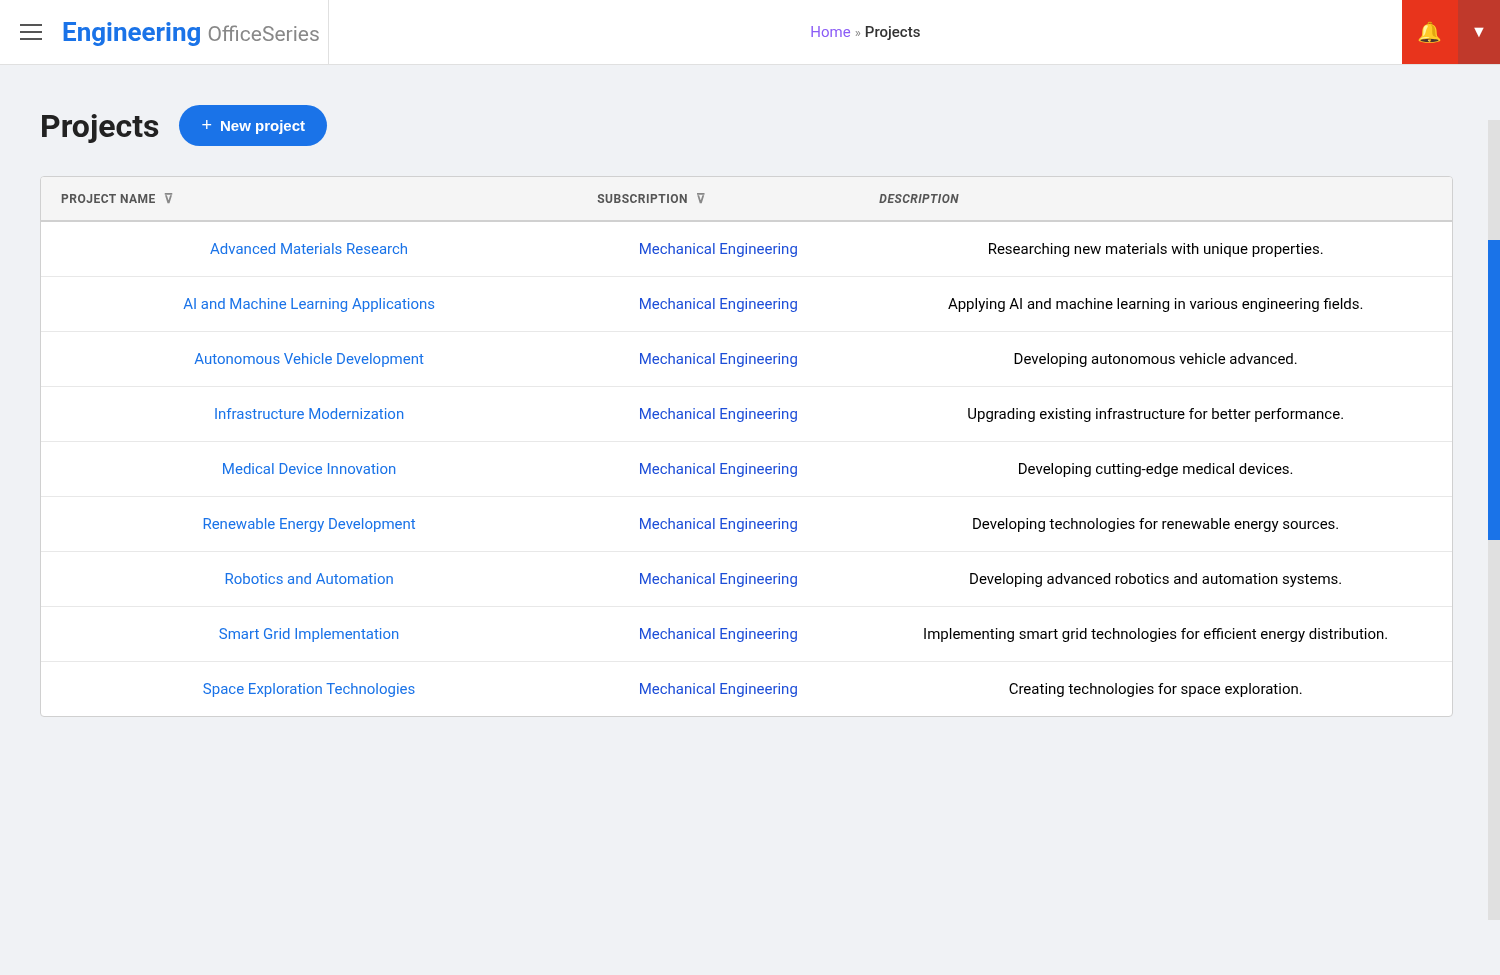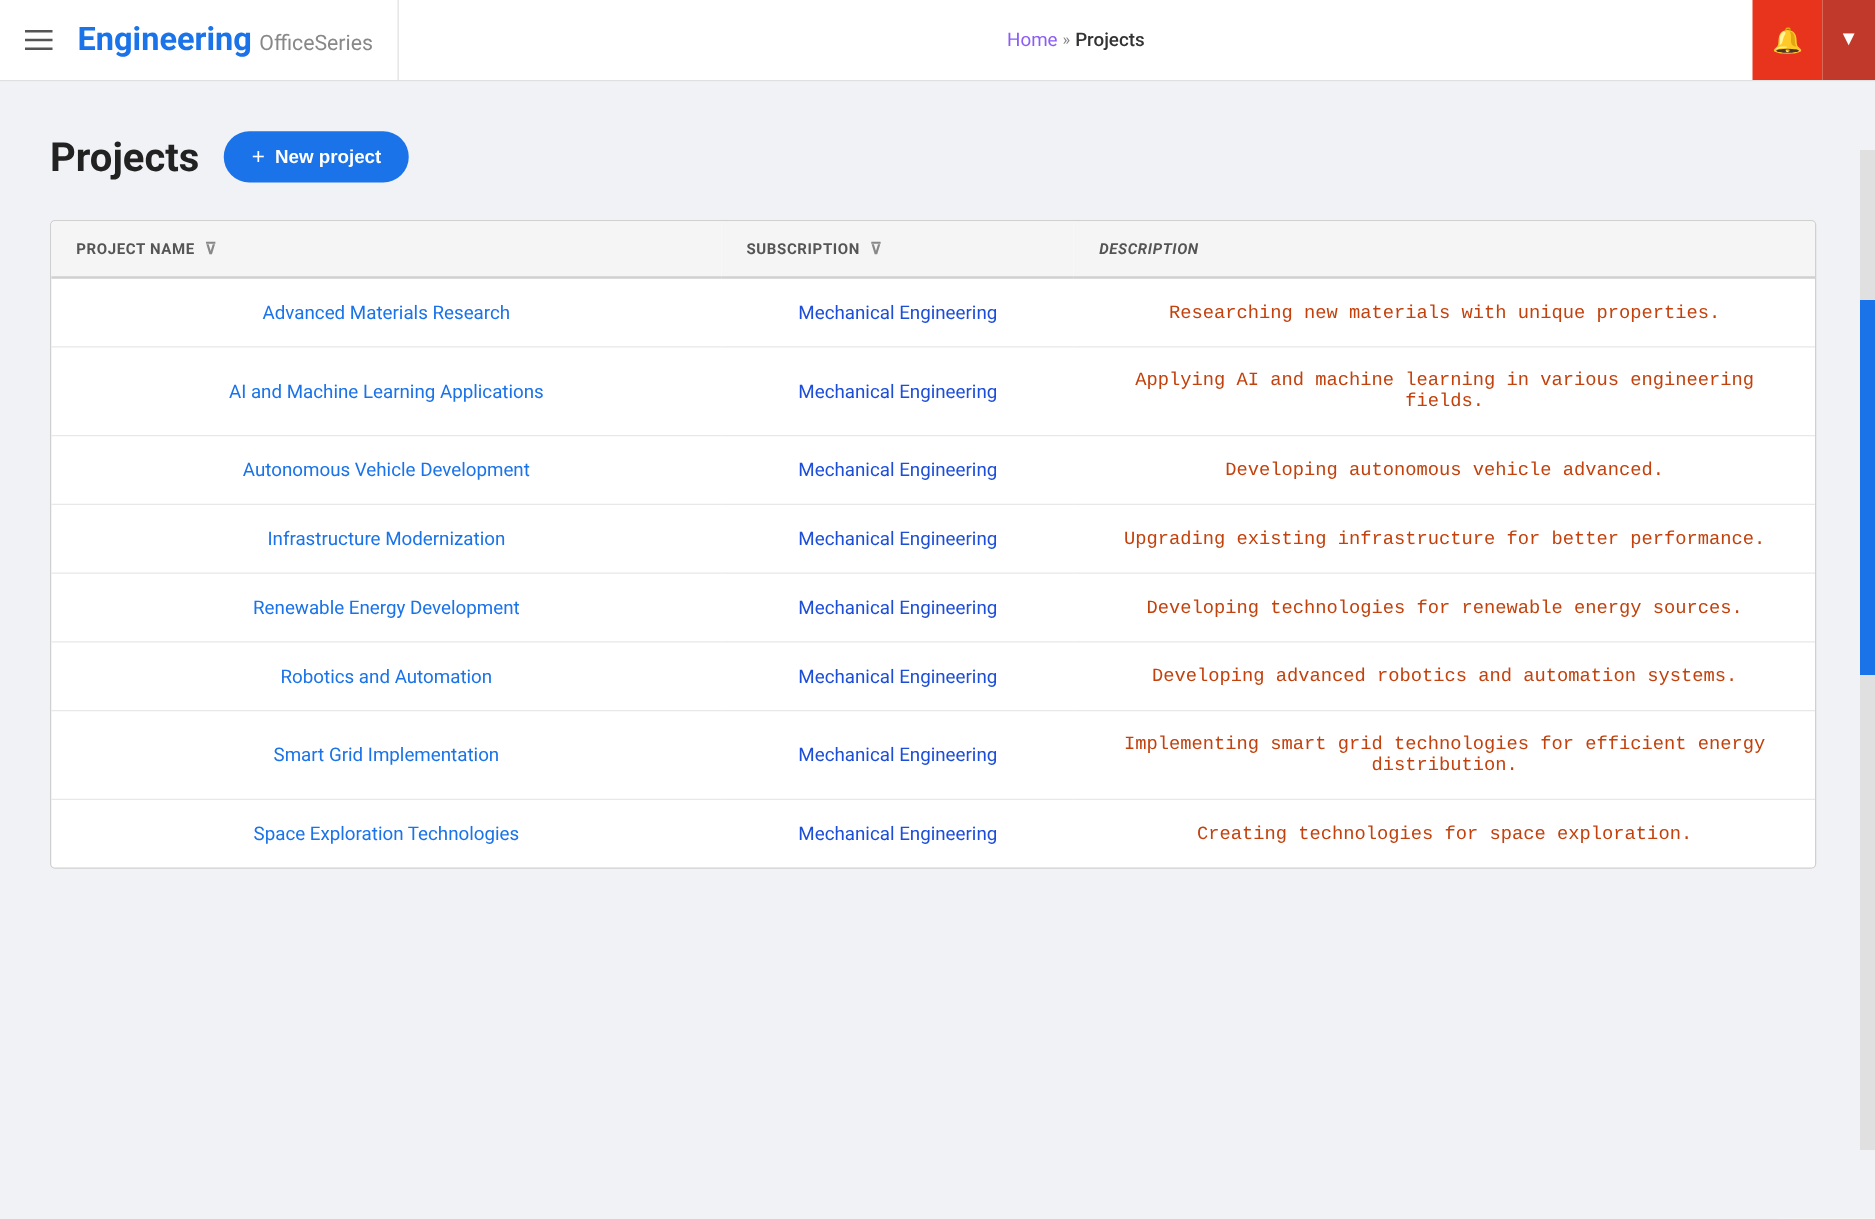--- a/index.html
+++ b/index.html
@@ -26,21 +26,21 @@
       padding: 0 0 0 0;
       position: relative;
     }
 
     .header-left {
       display: flex;
       align-items: center;
       gap: 16px;
       padding-left: 16px;
       border-right: 1px solid #e0e0e0;
-      padding-right: 20px;
+      padding-right: 8px;
       height: 100%;
     }
 
     .hamburger-btn {
       background: none;
       border: none;
       cursor: pointer;
       display: flex;
       flex-direction: column;
       gap: 5px;
@@ -60,21 +60,21 @@
       gap: 6px;
     }
 
     .app-title-engineering {
       font-size: 26px;
       font-weight: 700;
       color: #1a73e8;
     }
 
     .app-title-officeseries {
-      font-size: 17px;
+      font-size: 21px;
       color: #888;
     }
 
     .header-nav {
       flex: 1;
       display: flex;
       justify-content: center;
       align-items: center;
       gap: 4px;
       font-size: 15px;
@@ -237,22 +237,21 @@
       text-decoration: none;
       cursor: pointer;
       font-size: 15px;
     }
 
     .subscription-text {
       color: #1d4ed8;
     }
 
     .description-text {
-      color: #c2410c;
-      font-family: Liberation Mono, monospace;
+      color: #000000;
     }
 
     
     .scrollbar-track {
       position: absolute;
       right: 0;
       top: 120px;
       width: 12px;
       height: 800px;
       background: #e0e0e0;
@@ -350,20 +349,25 @@
             <td><a class="project-link">Autonomous Vehicle Development</a></td>
             <td class="subscription-text">Mechanical Engineering</td>
             <td class="description-text">Developing autonomous vehicle advanced.</td>
           </tr>
           <tr>
             <td><a class="project-link">Infrastructure Modernization</a></td>
             <td class="subscription-text">Mechanical Engineering</td>
             <td class="description-text">Upgrading existing infrastructure for better performance.</td>
           </tr>
           <tr>
+            <td><a class="project-link">Medical Device Innovation</a></td>
+            <td class="subscription-text">Mechanical Engineering</td>
+            <td class="description-text">Developing cutting-edge medical devices.</td>
+          </tr>
+          <tr>
             <td><a class="project-link">Renewable Energy Development</a></td>
             <td class="subscription-text">Mechanical Engineering</td>
             <td class="description-text">Developing technologies for renewable energy sources.</td>
           </tr>
           <tr>
             <td><a class="project-link">Robotics and Automation</a></td>
             <td class="subscription-text">Mechanical Engineering</td>
             <td class="description-text">Developing advanced robotics and automation systems.</td>
           </tr>
           <tr>

